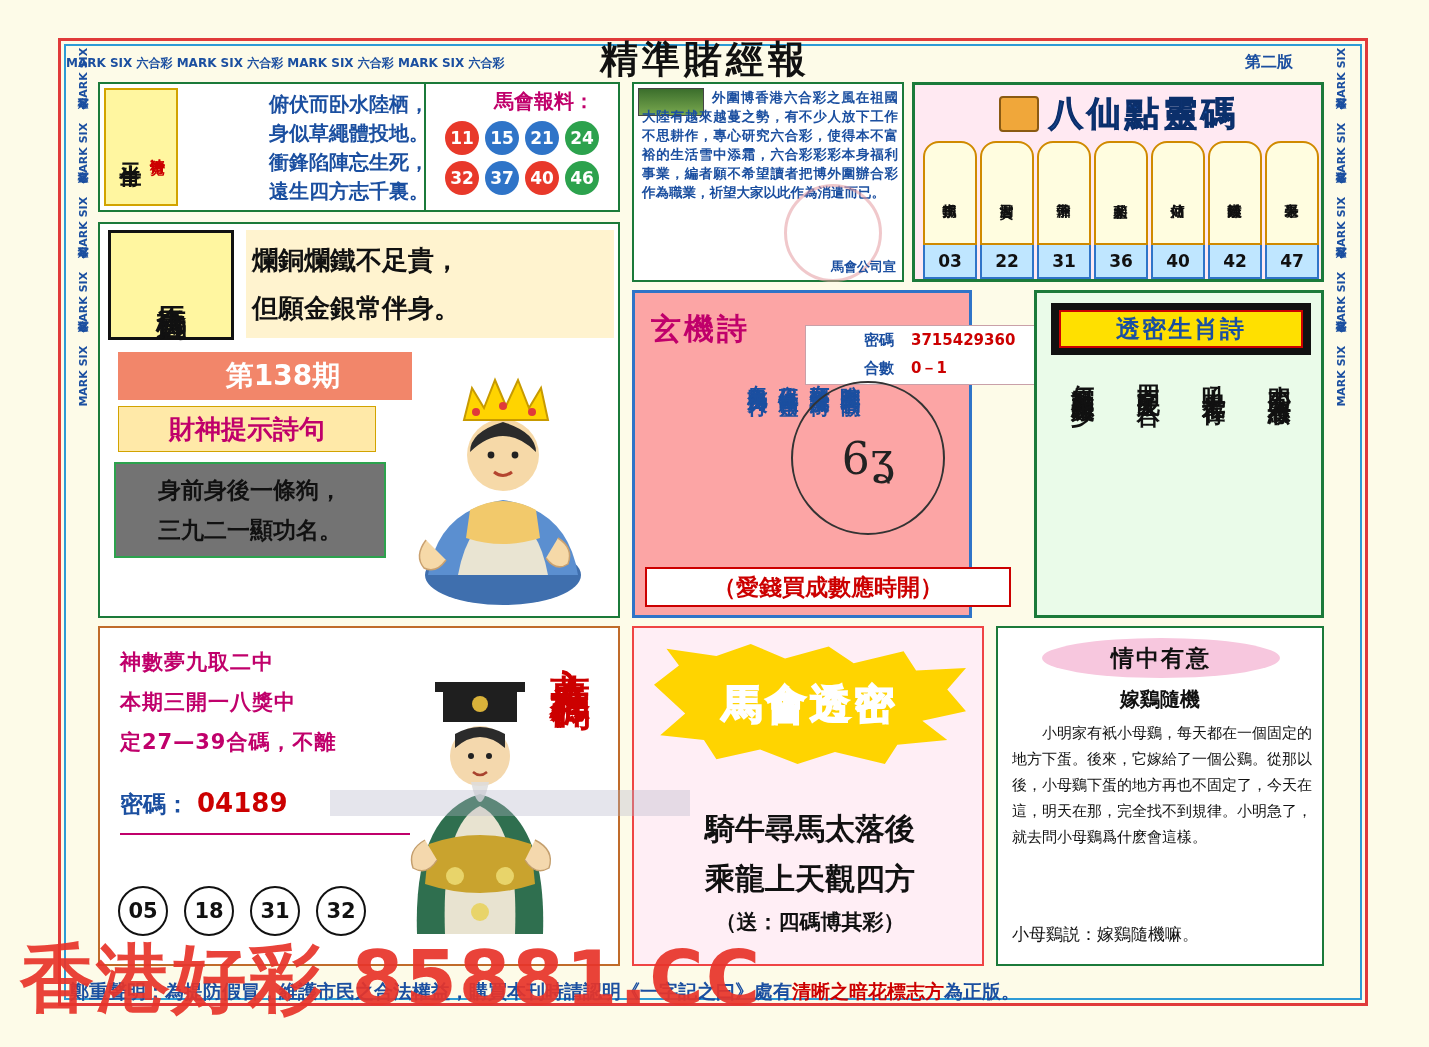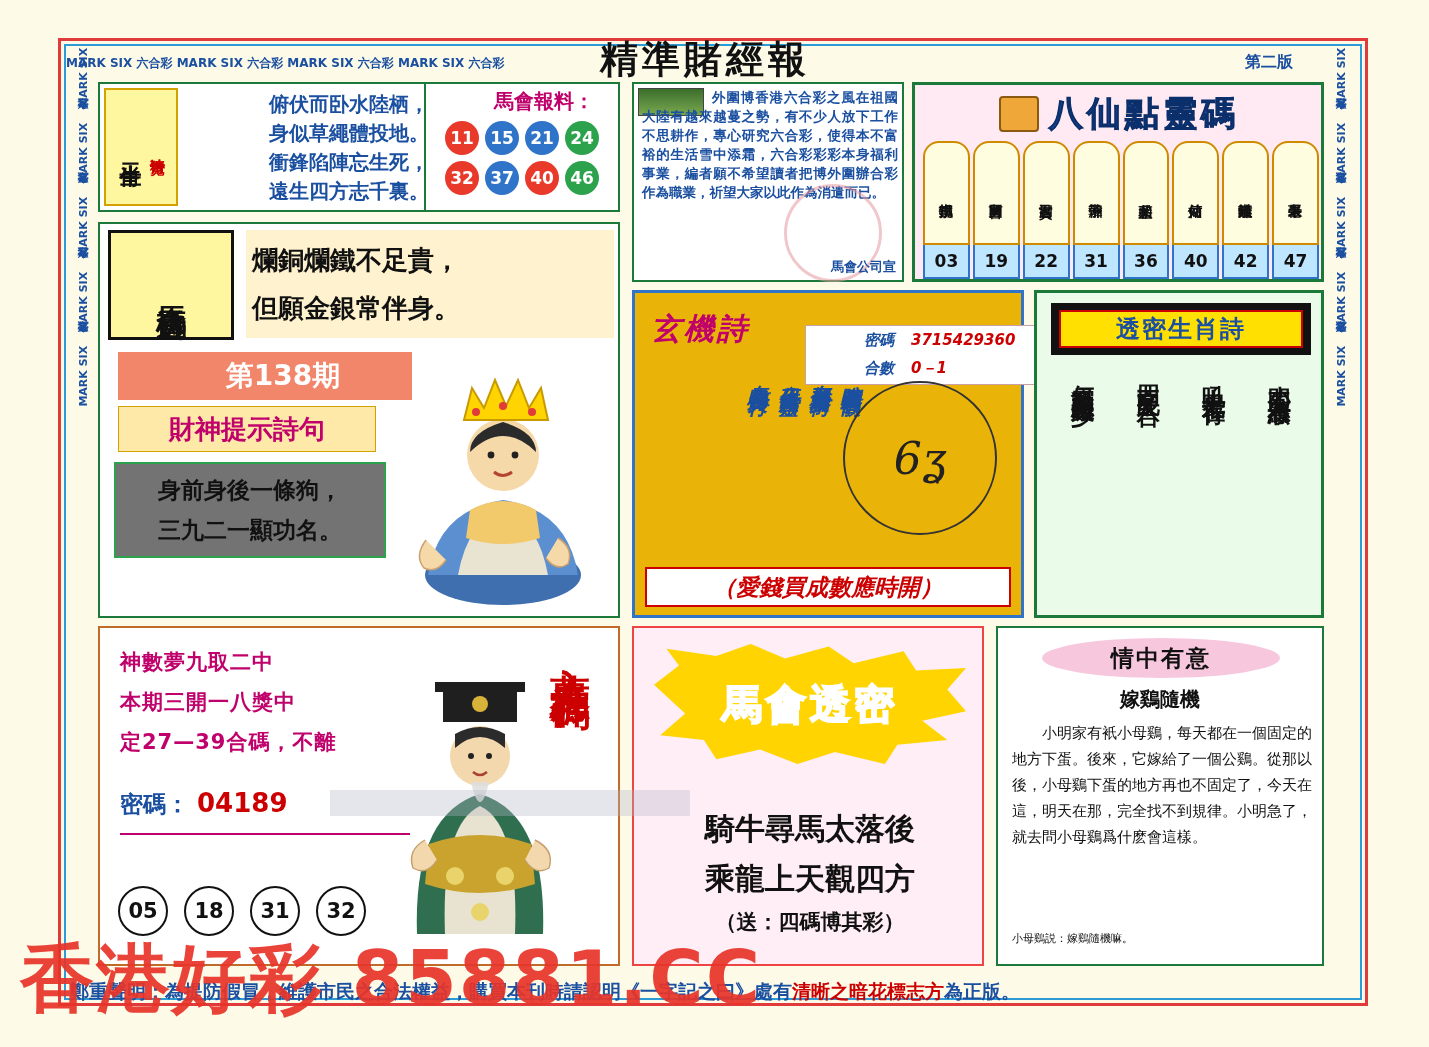--- a/index.html
+++ b/index.html
@@ -155,21 +155,21 @@
     font-size:26px;font-weight:bold;color:#c0006b;box-sizing:border-box;
   }
   .tc-verse{
     position:absolute;left:14px;top:238px;width:272px;height:96px;background:#737373;border:2px solid #2ca24d;
     display:flex;flex-direction:column;align-items:center;justify-content:center;
     font-size:23px;font-weight:bold;color:#111;line-height:40px;box-sizing:border-box;
   }
   .god-fig{position:absolute;right:10px;bottom:6px;width:210px;height:250px;}
 
   
-  .b-xuanji{left:632px;top:290px;width:392px;height:328px;border:3px solid #2f74c8;background:#eab308;font-style:italic;}
+  .b-xuanji{left:632px;top:290px;width:340px;height:328px;border:3px solid #2f74c8;background:#fca5a5;}
   .xj-title{position:absolute;left:16px;top:16px;font-size:30px;font-weight:bold;color:#c0006b;letter-spacing:3px;}
   .xj-mima{position:absolute;left:170px;top:32px;width:206px;height:58px;border:1px solid #c9a0a8;background:#fff;padding-left:41px;}
   .xj-row{display:flex;height:28px;align-items:center;font-size:15px;font-weight:bold;color:#111;}
   .xj-row .lab{width:64px;text-align:center;color:#1b4fa0;}
   .xj-row .val{color:#c00;}
   .xj-verse{
     position:absolute;left:14px;top:76px;width:216px;height:200px;
     display:flex;flex-direction:row-reverse;justify-content:flex-start;gap:4px;
   }
   .xj-verse .vtext{font-size:20px;font-weight:bold;color:#1b4fa0;letter-spacing:2px;}
@@ -251,21 +251,21 @@
     position:absolute;left:44px;top:10px;width:238px;height:40px;border-radius:50%;
     background:#f7c7de;display:flex;align-items:center;justify-content:center;
     font-size:23px;font-weight:bold;color:#111;letter-spacing:2px;
   }
   .st-sub{position:absolute;left:0;top:58px;width:100%;text-align:center;font-size:20px;font-weight:bold;color:#111;}
   .st-body{
     position:absolute;left:14px;top:92px;width:300px;height:200px;
     font-size:15px;line-height:26px;color:#111;text-align:justify;text-indent:30px;
   }
   .st-last{
-    position:absolute;left:14px;bottom:18px;width:300px;font-size:11px;color:#111;
+    position:absolute;left:14px;bottom:18px;width:300px;font-size:17px;color:#111;
   }
 
   
   .disclaimer{
     position:absolute;left:70px;top:975px;width:1290px;height:32px;
     font-size:19px;font-weight:bold;color:#1b4fa0;line-height:32px;white-space:nowrap;
   }
   .disclaimer .hl{color:#c00;}
 
   
@@ -350,26 +350,20 @@
     <div class="baxian-head">
       <div class="baxian-emblem"></div>
       <div class="bh-title">八仙點靈碼</div>
     </div>
     <div class="baxian-cols">
       <div class="bx-col">
         <div class="bx-name">
             <span class="vtext">鐵拐李</span>
           </div>
         <div class="bx-num">03</div>
-      </div>
-      <div class="bx-col">
-        <div class="bx-name">
-            <span class="vtext">曹國舅</span>
-          </div>
-        <div class="bx-num">19</div>
       </div>
       <div class="bx-col">
         <div class="bx-name">
             <span class="vtext">呂洞賓</span>
           </div>
         <div class="bx-num">22</div>
       </div>
       <div class="bx-col">
         <div class="bx-name">
             <span class="vtext">韓湘子</span>

